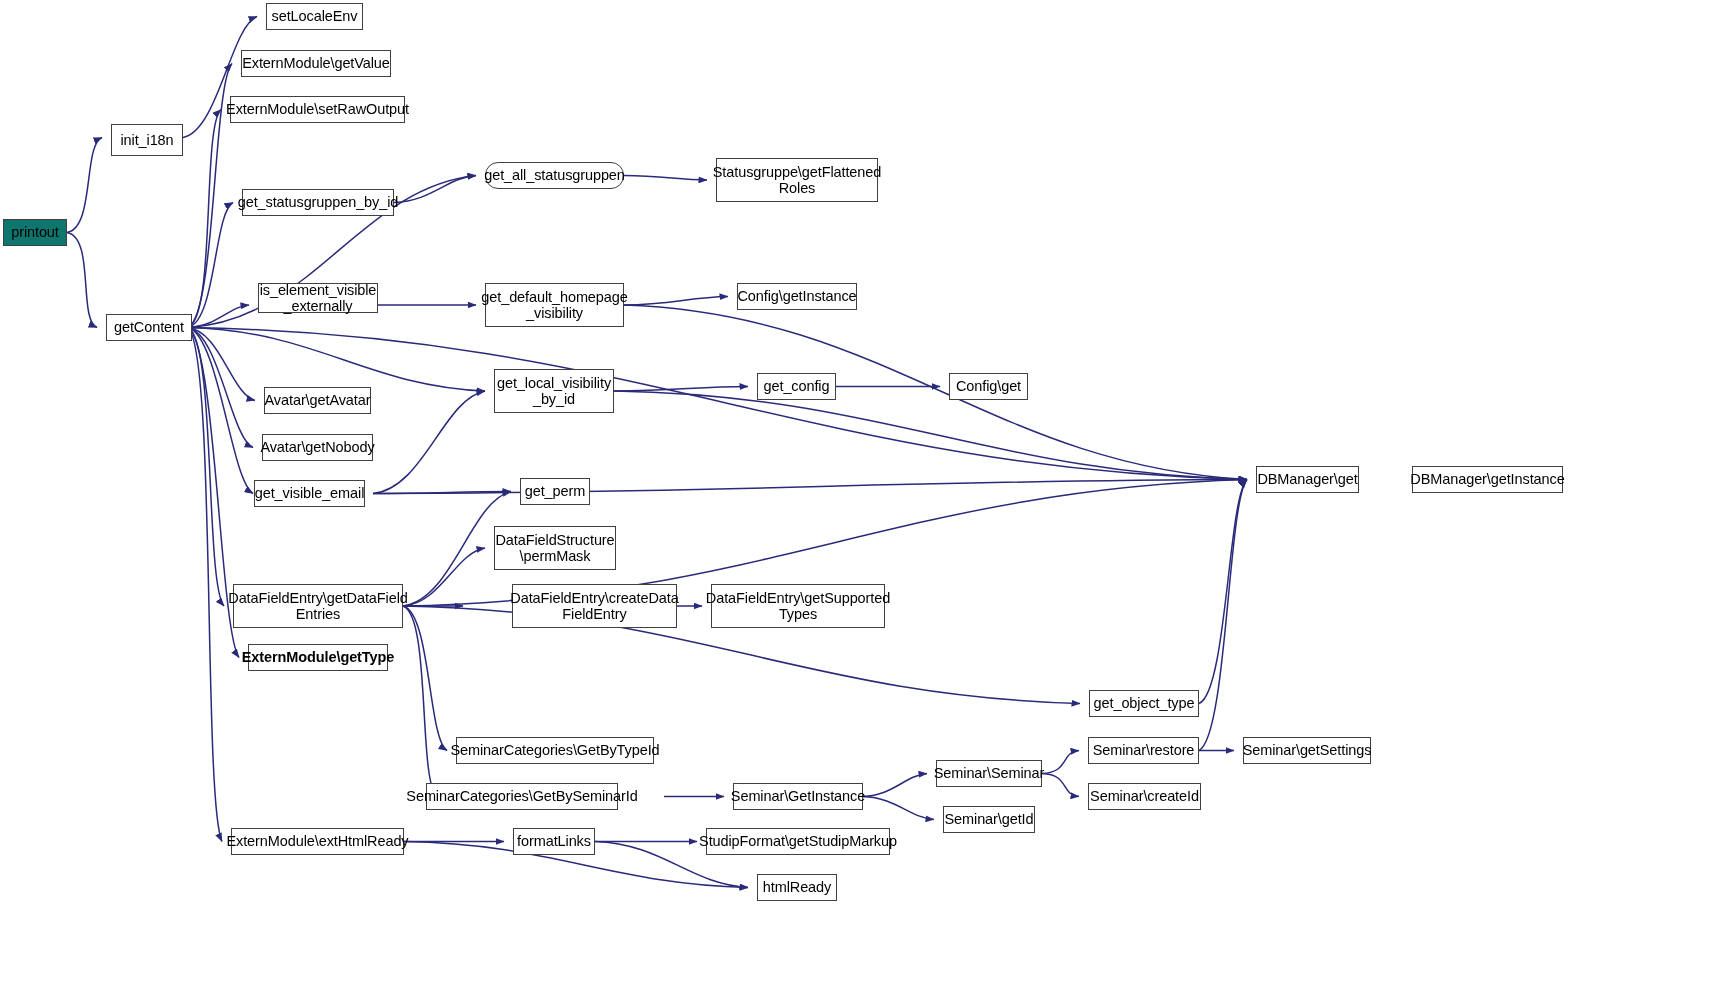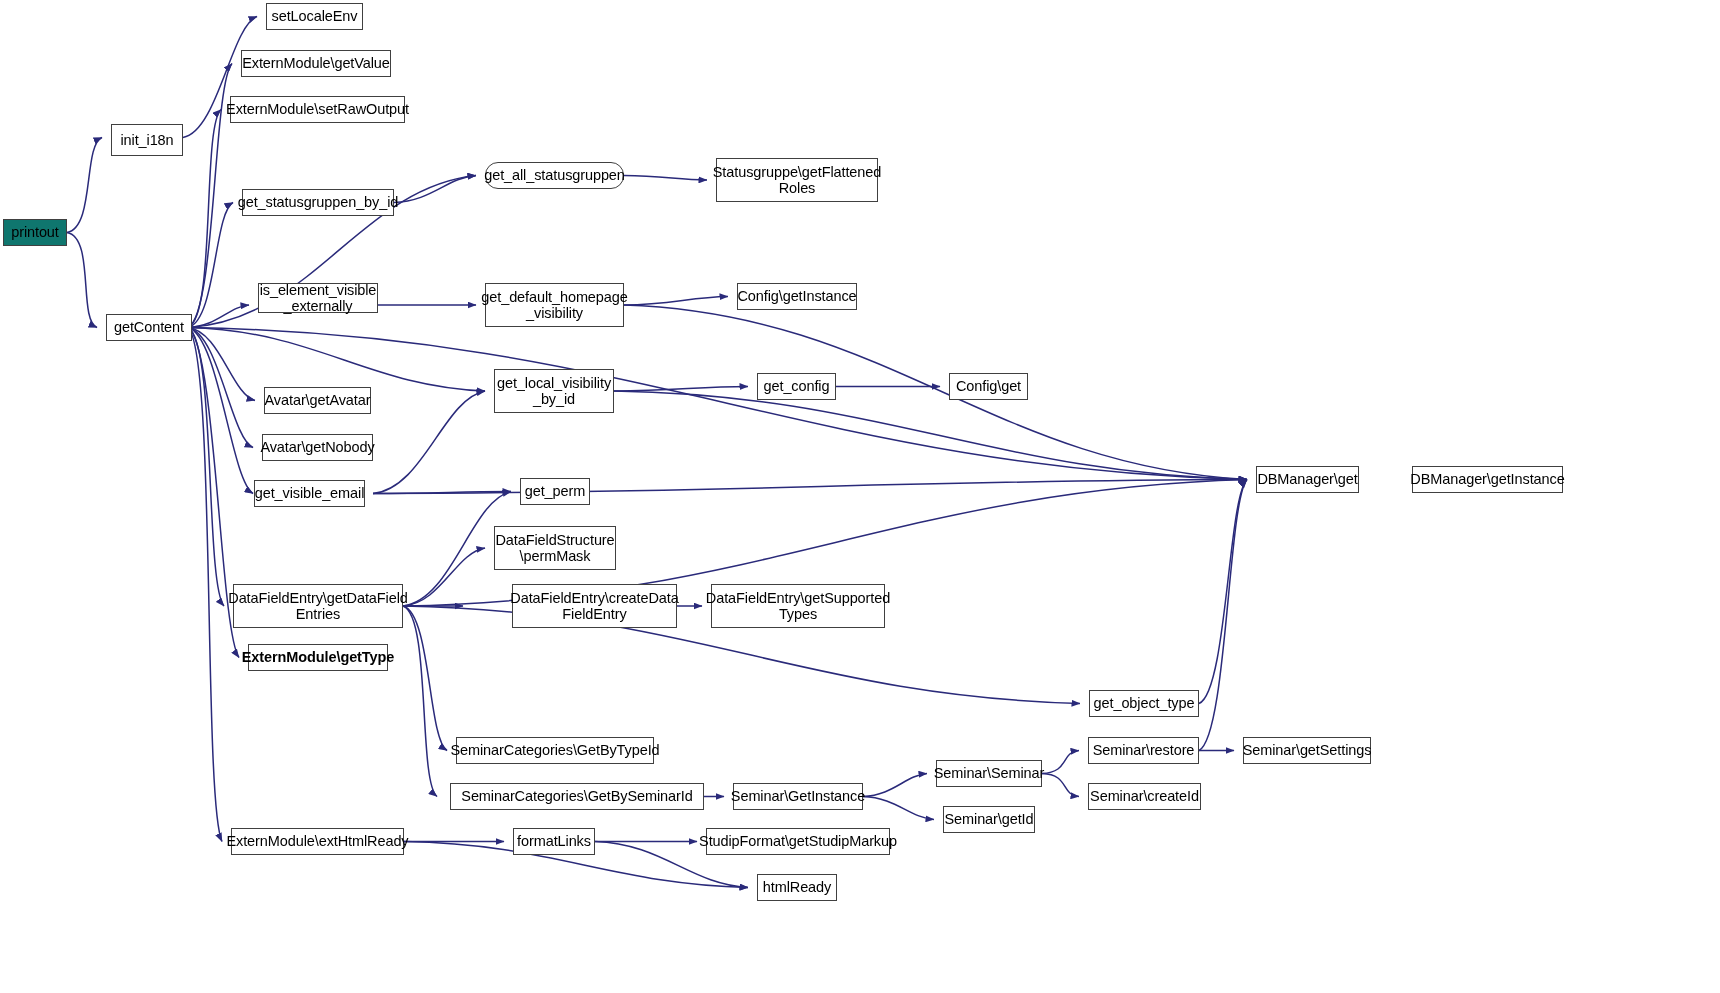--- a/index.html
+++ b/index.html
@@ -126,21 +126,21 @@
       <div class="node" style="left: 485px; top: 283px; width: 139px; height: 44px;">get_default_homepage
 _visibility</div>
       <div class="node" style="left: 494px; top: 369px; width: 120px; height: 44px;">get_local_visibility
 _by_id</div>
       <div class="node" style="left: 520px; top: 478px; width: 70px; height: 27px;">get_perm</div>
       <div class="node" style="left: 494px; top: 526px; width: 122px; height: 44px;">DataFieldStructure
 \permMask</div>
       <div class="node" style="left: 472px; top: 584px; width: 165px; height: 44px; margin-left: 40px;">DataFieldEntry\createData
 FieldEntry</div>
       <div class="node" style="left: 456px; top: 737px; width: 198px; height: 27px;">SeminarCategories\GetByTypeId</div>
-      <div class="node" style="left: 450px; top: 783px; width: 254px; height: 27px;">SeminarCategories\GetBySeminarId</div>
+      <div class="node" style="left: 426px; top: 783px; width: 192px; height: 27px;">SeminarCategories\GetBySeminarId</div>
       <div class="node" style="left: 513px; top: 828px; width: 82px; height: 27px;">formatLinks</div>
       <div class="node" style="left: 716px; top: 158px; width: 162px; height: 44px;">Statusgruppe\getFlattened
 Roles</div>
       <div class="node" style="left: 737px; top: 283px; width: 120px; height: 27px;">Config\getInstance</div>
       <div class="node" style="left: 757px; top: 373px; width: 79px; height: 27px;">get_config</div>
       <div class="node" style="left: 711px; top: 584px; width: 174px; height: 44px;">DataFieldEntry\getSupported
 Types</div>
       <div class="node" style="left: 733px; top: 783px; width: 130px; height: 27px;">Seminar\GetInstance</div>
       <div class="node" style="left: 706px; top: 828px; width: 184px; height: 27px;">StudipFormat\getStudipMarkup</div>
       <div class="node" style="left: 757px; top: 874px; width: 80px; height: 27px;">htmlReady</div>

